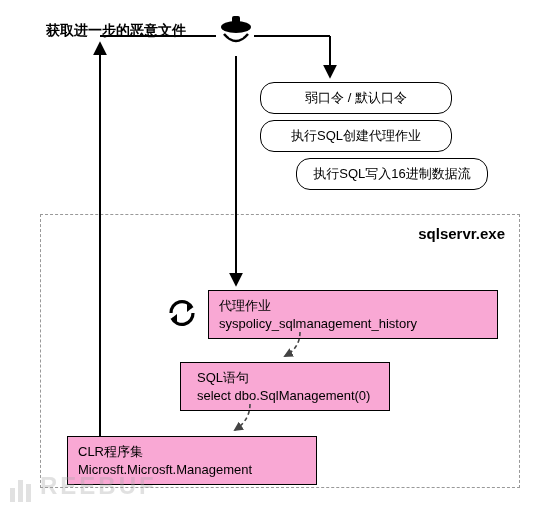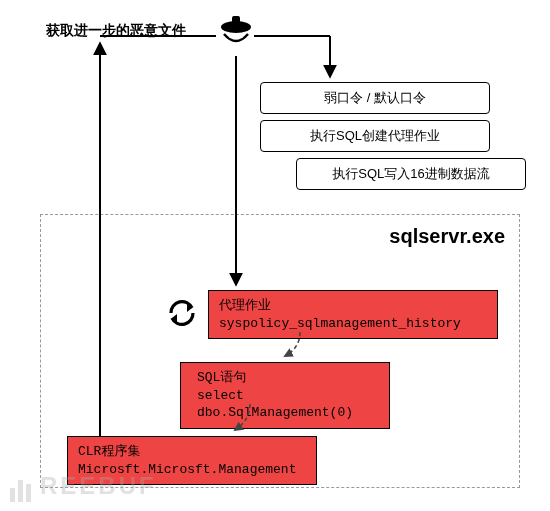--- a/index.html
+++ b/index.html
@@ -22,57 +22,56 @@
   .top-text {
     font-size: 14px;
     font-weight: 600;
     left: 18px;
     top: 22px;
     margin-left: 28px;
   }
 
   .pill {
     border: 1.5px solid #000;
-    border-radius: 4px;
+    border-radius: 14px;
     padding: 6px 14px;
     font-size: 13px;
     text-align: center;
-    width: 230px;
+    width: 192px;
     box-sizing: border-box;
     background: #fff;
   }
   .pill1 { left: 260px; top: 82px; }
   .pill2 { left: 260px; top: 120px; }
   .pill3 { left: 260px; top: 158px; margin-left: 36px; }
 
   .big-box {
     left: 40px;
     top: 214px;
     width: 480px;
     height: 274px;
     border: 1px dashed #999;
     box-sizing: border-box;
   }
   .big-box-title {
     right: 14px;
     top: 10px;
-    font-size: 20px;
+    font-size: 15px;
     font-weight: 700;
     position: absolute;
   }
 
   .inner-box {
     border: 1.5px solid #000;
-    background: #ef4444;
+    background: #f9a8d4;
     padding: 6px 10px;
     font-size: 13px;
     line-height: 1.35;
     box-sizing: border-box;
     position: absolute;
-    font-family: Liberation Mono, monospace;
   }
   .box-job   { left: 208px; top: 290px; width: 290px; }
   .box-sql   { left: 180px; top: 362px; width: 210px; padding-left: 16px; }
   .box-clr   { left: 67px;  top: 436px; width: 250px; }
 
   .watermark {
     position: absolute;
     left: 10px;
     bottom: 9px;
     font-size: 24px;

